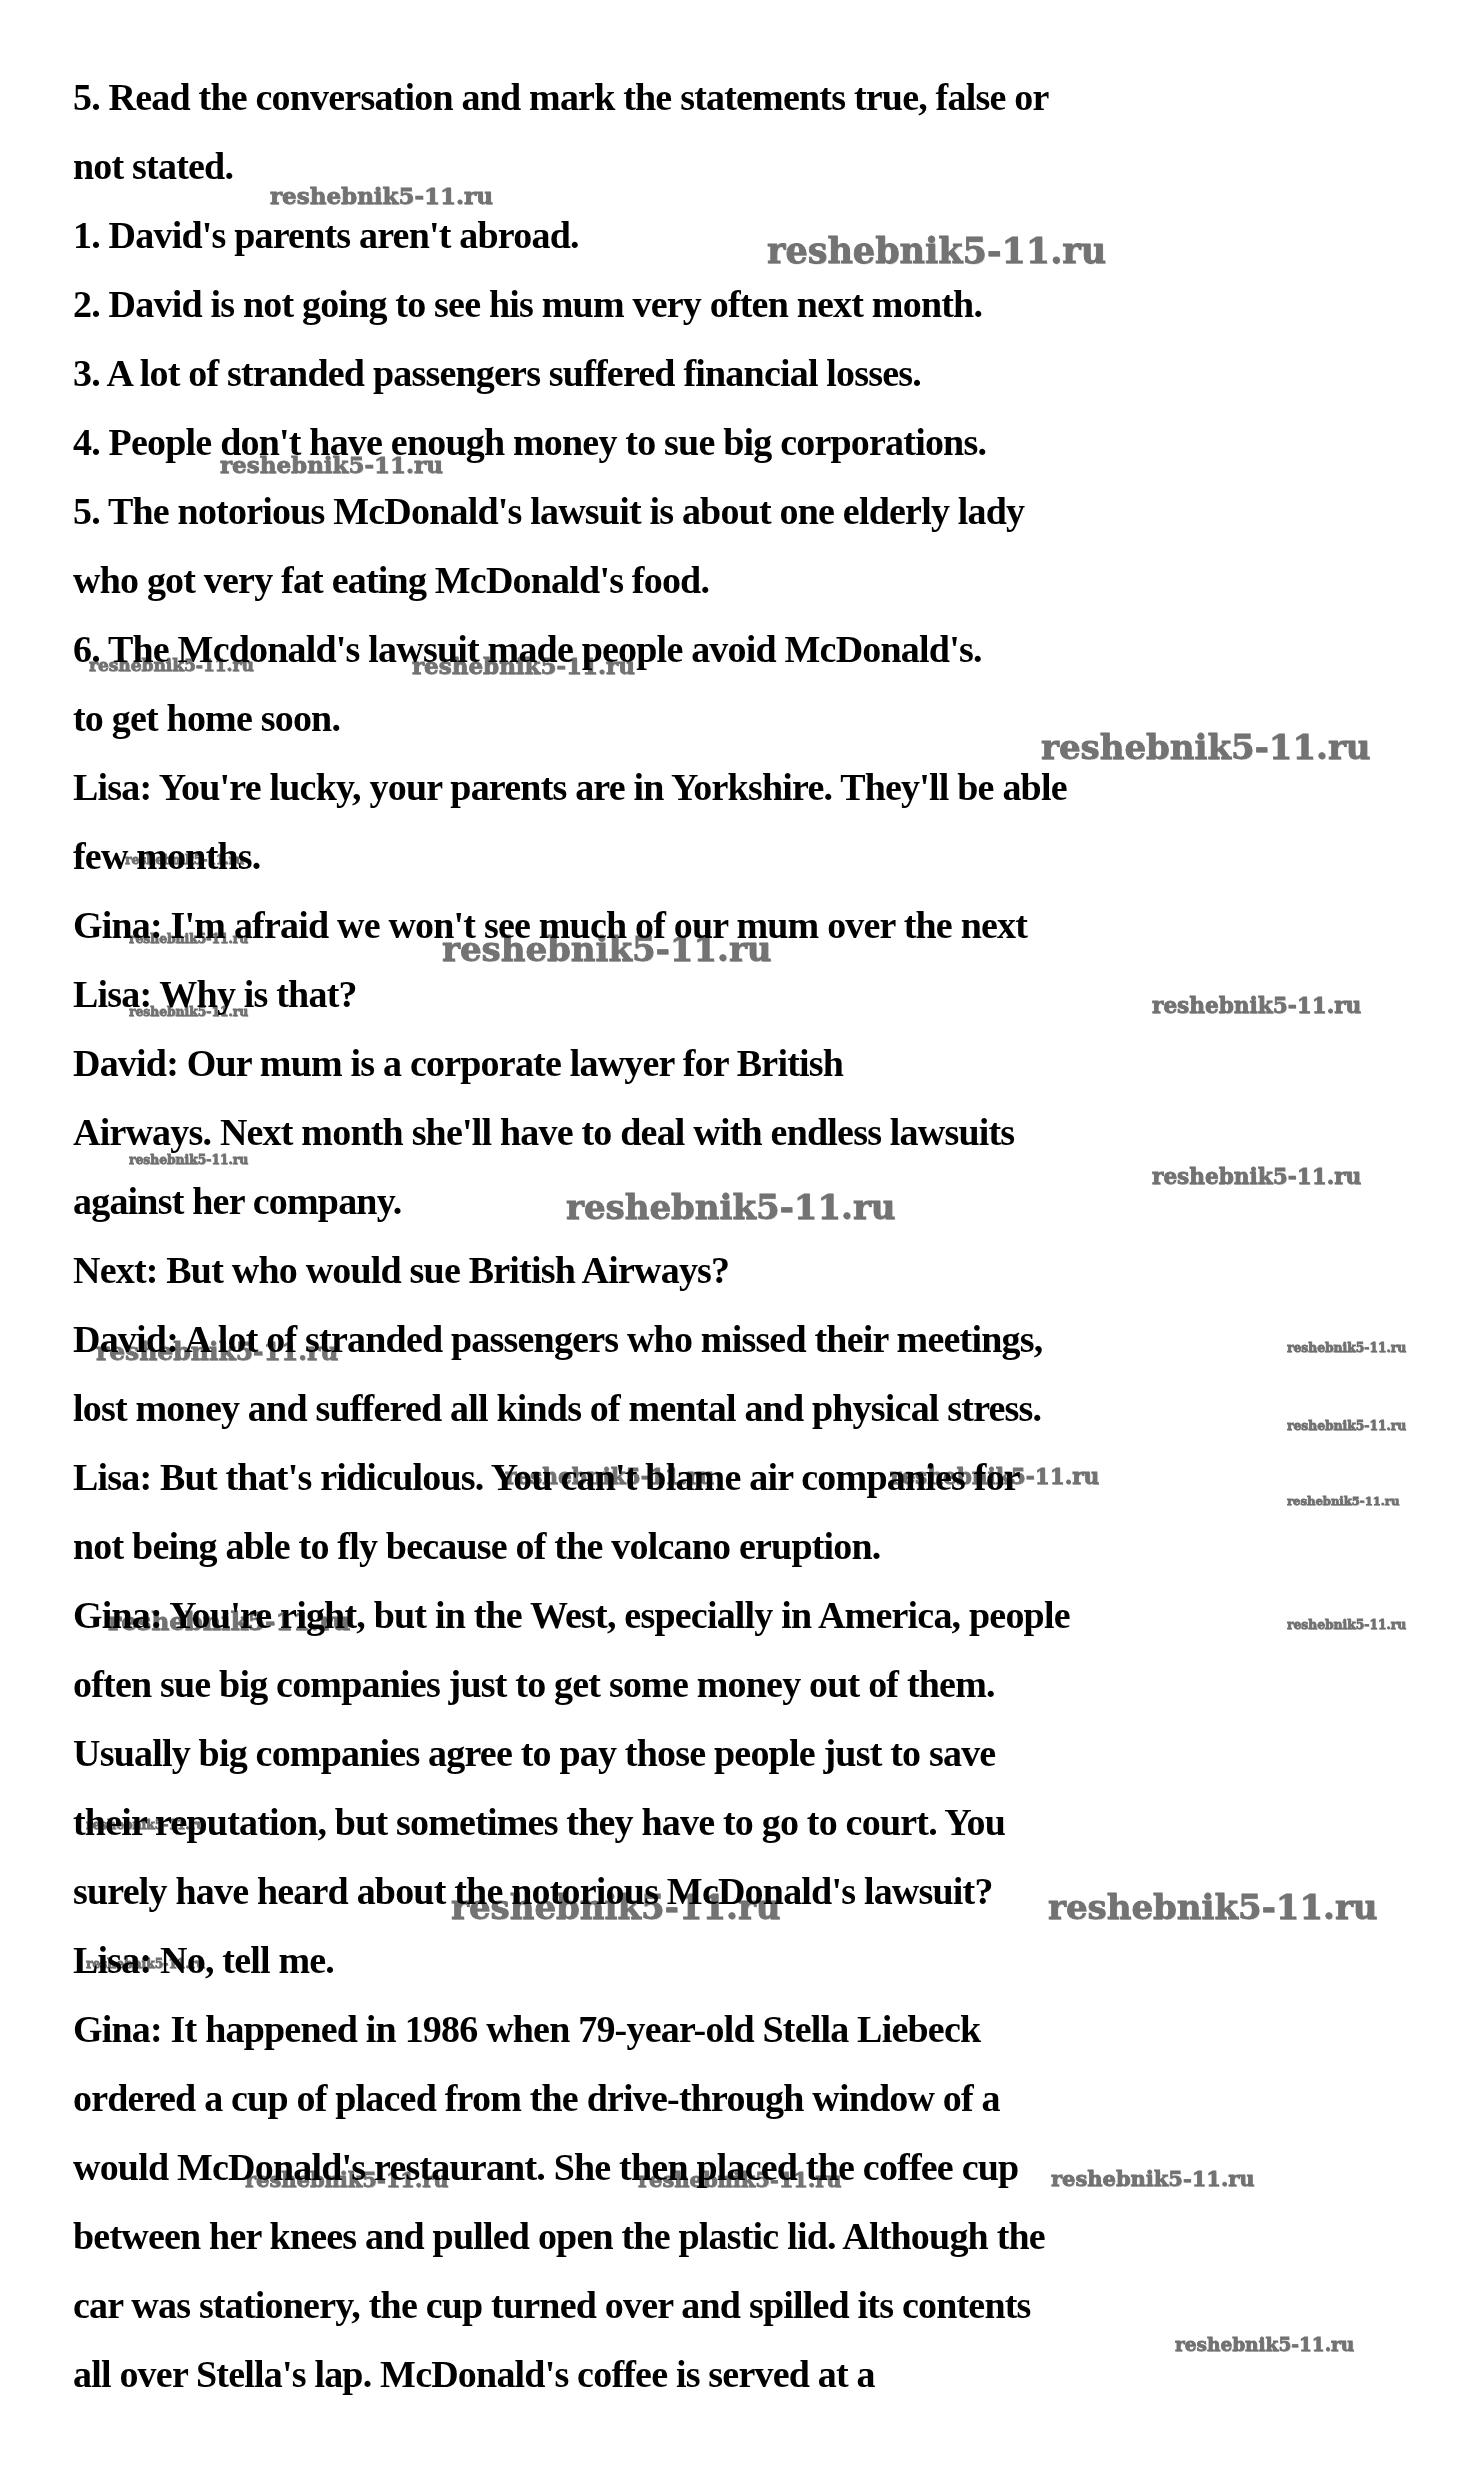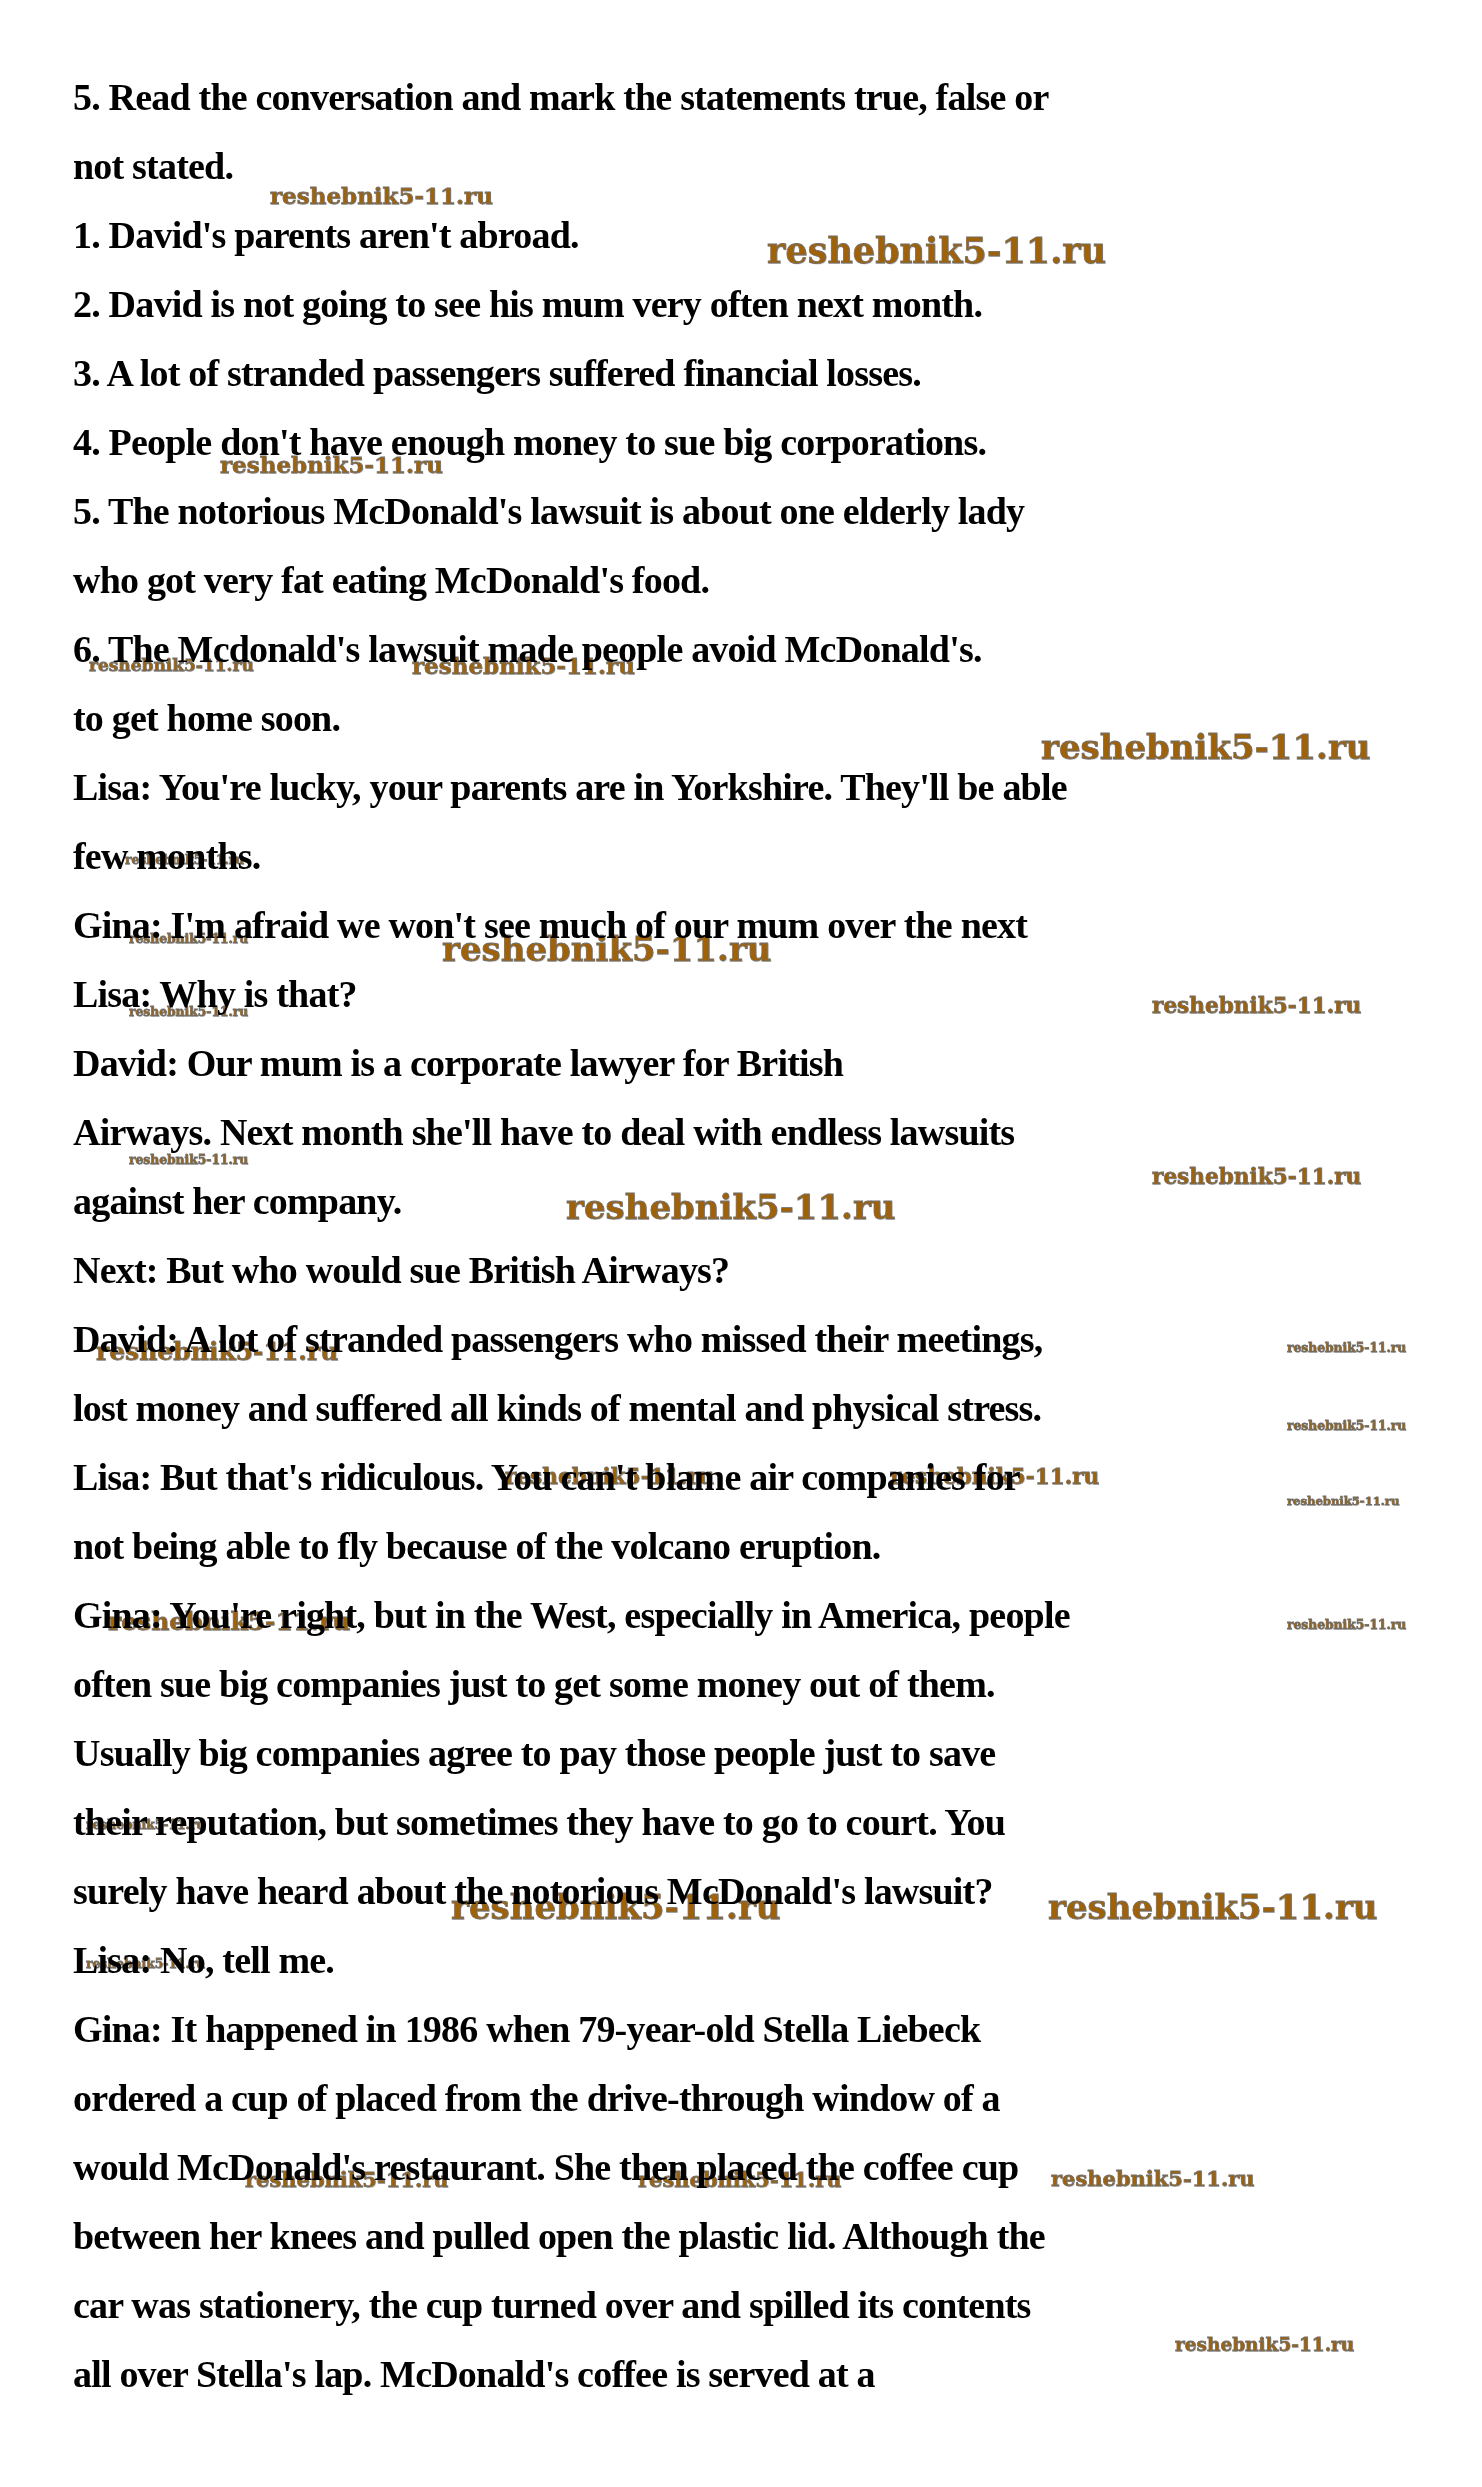--- a/index.html
+++ b/index.html
@@ -34,21 +34,21 @@
   }
   #watermark-layer {
     position: absolute;
     inset: 0;
     z-index: 1;
   }
   .watermark {
     position: absolute;
     font-family: "DejaVu Serif", serif;
     font-weight: 700;
-    color: #a16207;
+    color: #737373;
     -webkit-text-stroke: 0.8px #6e6e6e;
     text-shadow: 0.8px 0.8px 0 #d8d8d8;
     white-space: nowrap;
     letter-spacing: 0px;
   }
 </style>
 </head>
 <body>
 
 <div id="page">

